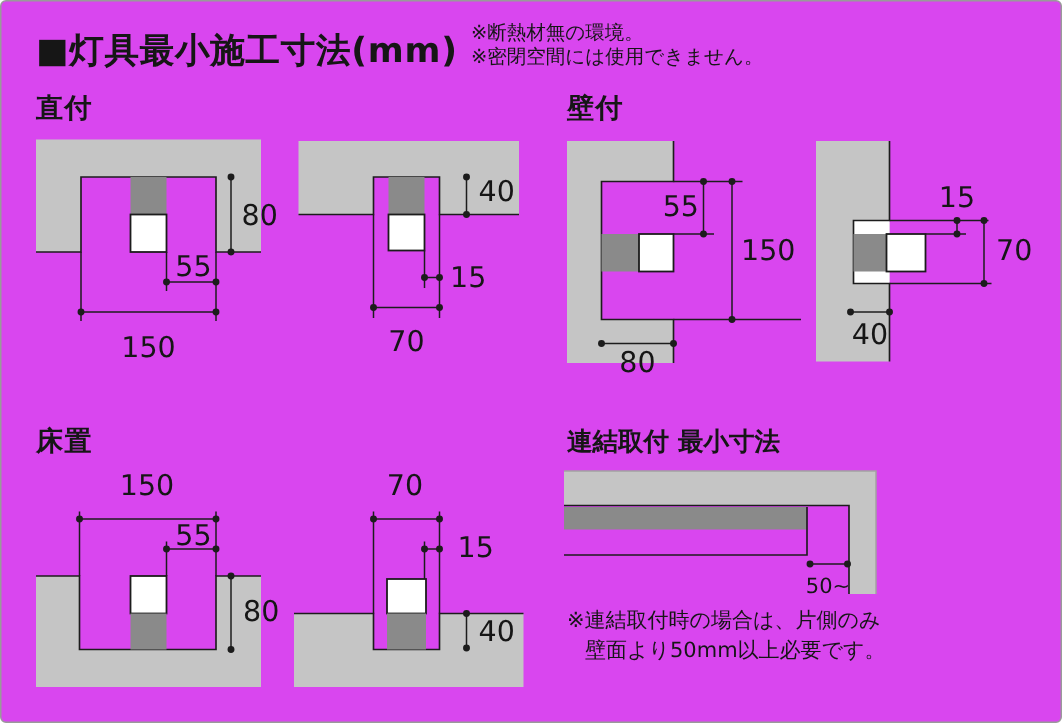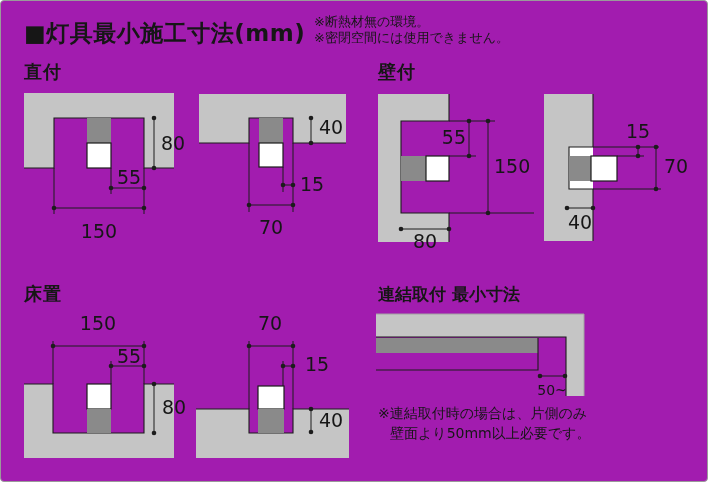--- a/index.html
+++ b/index.html
@@ -1,17 +1,17 @@
 <!DOCTYPE html>
 <html><head>
 <meta charset="utf-8">
 <style>
   html,body{margin:0;padding:0;background:#fff;}
   .page{
-    width:708px;height:482px;position:relative;background:#a21caf;
+    width:708px;height:482px;position:relative;background:#d946ef;
     border:1px solid #9a9a9a;border-radius:4px;box-sizing:border-box;
     font-family:"DejaVu Sans","Liberation Sans",sans-serif;
     overflow:hidden;
   }
   svg text{fill:#161616;font-family:"DejaVu Sans","Liberation Sans",sans-serif;}
   .ttl{font-size:23px;font-weight:600;letter-spacing:0.5px;}
   .sec{font-size:18px;font-weight:600;letter-spacing:1px;}
   .sub{font-size:17px;font-weight:600;}
   .nt{font-size:13px;}
   .nb{font-size:14px;}

